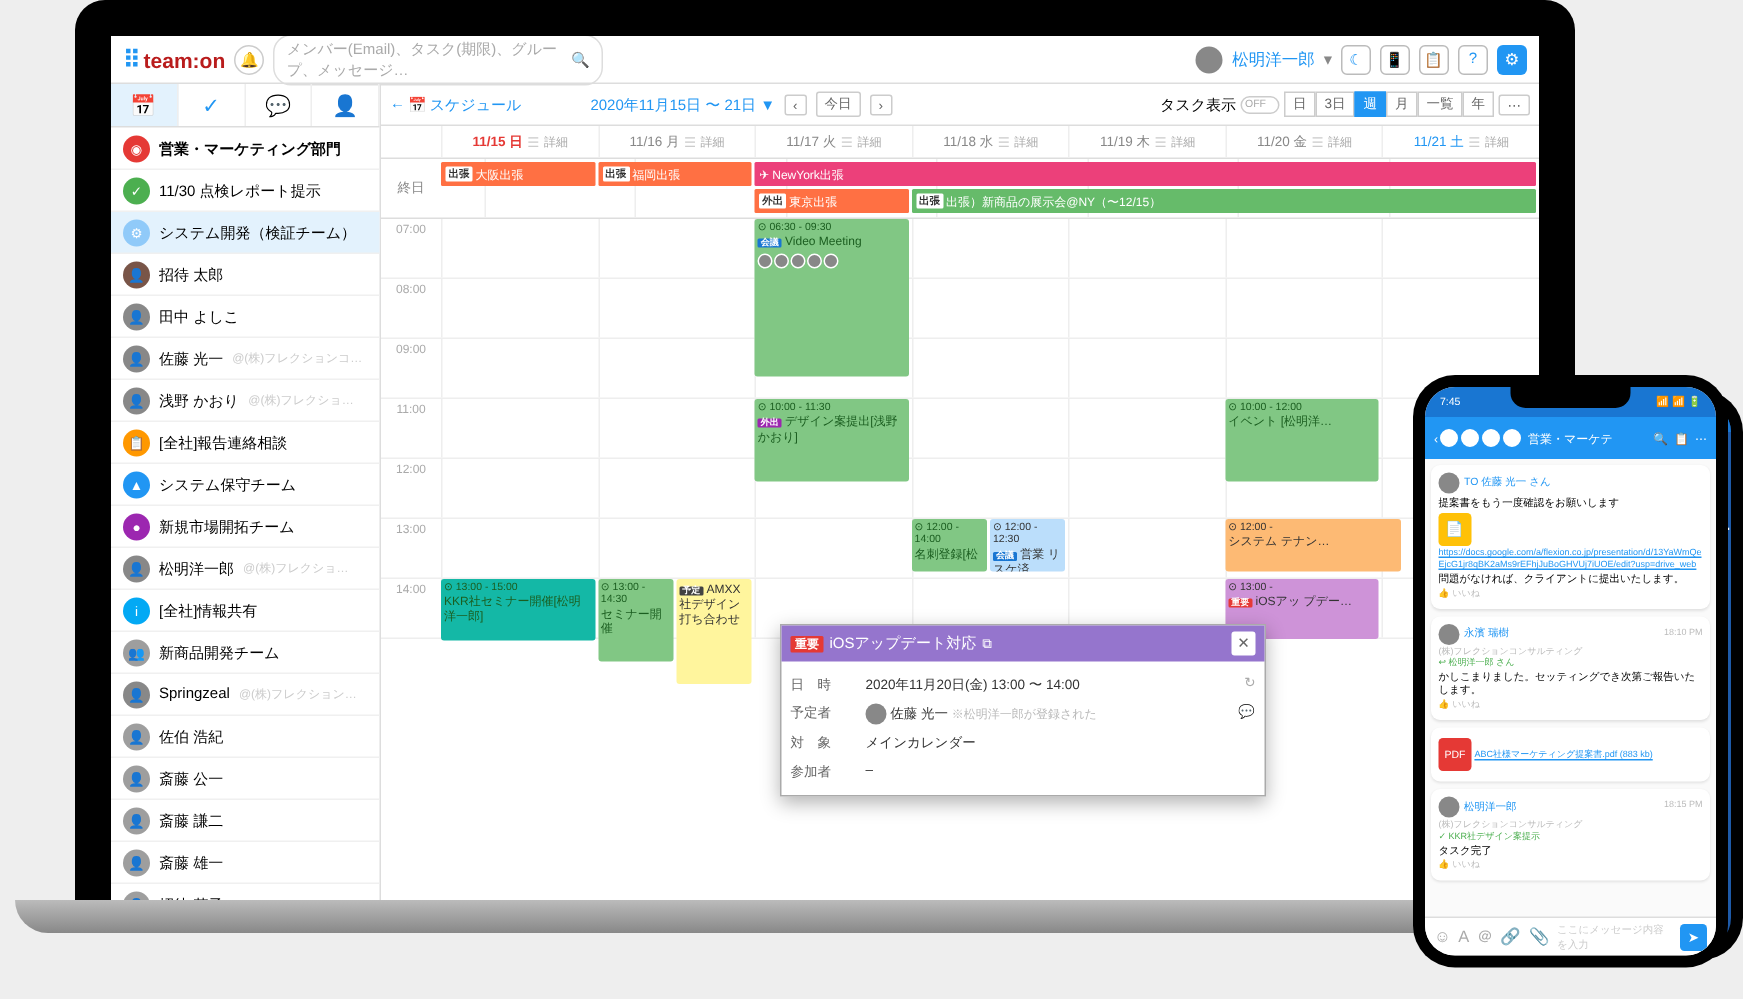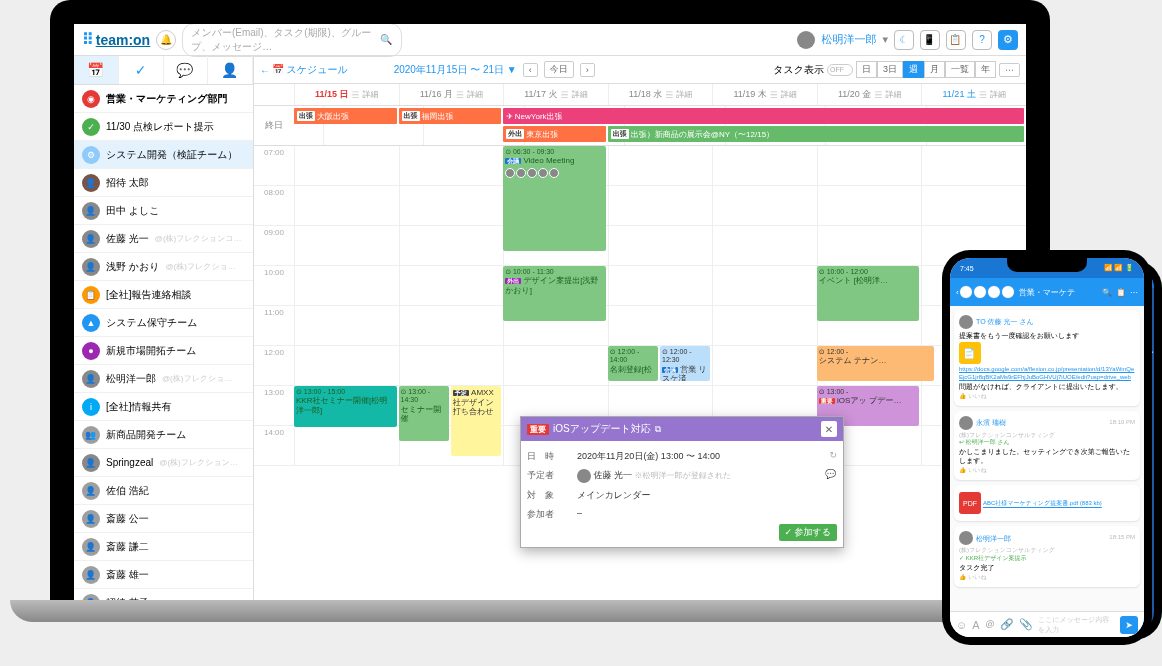--- a/index.html
+++ b/index.html
@@ -8,21 +8,21 @@
 
 .laptop { position:absolute; left:50px; top:0; width:1000px; height:630px; }
 .laptop-screen { width:100%; height:600px; background:#000; border-radius:20px 20px 0 0; padding:24px 24px 0; }
 .laptop-inner { width:100%; height:100%; background:#fff; overflow:hidden; font-size:11px; display:flex; flex-direction:column; }
 .laptop-base { width:1080px; height:22px; background:linear-gradient(#bbb,#888); margin-left:-40px; border-radius:0 0 30px 30px; }
 
 
 .header { height:32px; border-bottom:1px solid #ddd; display:flex; align-items:center; padding:0 8px; gap:6px; }
 .logo { display:flex; align-items:center; gap:2px; font-weight:bold; font-size:14px; }
 .logo-icon { color:#2196f3; font-size:16px; }
-.logo-text { color:#0369a1;text-decoration:underline; }
+.logo-text { color:#b91c1c; }
 .bell { width:20px; height:20px; border:1px solid #ccc; border-radius:50%; display:flex; align-items:center; justify-content:center; color:#999; font-size:10px; }
 .search { flex:1; display:flex; align-items:center; border:1px solid #ddd; border-radius:12px; padding:2px 8px; color:#aaa; font-size:10px; max-width:220px; }
 .search-icon { margin-left:auto; color:#888; }
 .hdr-right { margin-left:auto; display:flex; align-items:center; gap:6px; }
 .avatar { width:18px; height:18px; border-radius:50%; background:#888; }
 .hdr-user { color:#2196f3; font-size:11px; }
 .hdr-icon { width:20px; height:20px; border:1px solid #bbb; border-radius:4px; display:flex; align-items:center; justify-content:center; color:#2196f3; font-size:10px; }
 .hdr-gear { width:20px; height:20px; background:#2196f3; border-radius:4px; display:flex; align-items:center; justify-content:center; color:#fff; font-size:11px; }
 
 
@@ -364,30 +364,20 @@
                 <div class="hour-lbl">09:00</div>
                 <div class="hour-cell"></div>
                 <div class="hour-cell"></div>
                 <div class="hour-cell"></div>
                 <div class="hour-cell"></div>
                 <div class="hour-cell"></div>
                 <div class="hour-cell"></div>
                 <div class="hour-cell"></div>
               </div>
               <div class="hour-row">
-                <div class="hour-lbl">10:00</div>
-                <div class="hour-cell"></div>
-                <div class="hour-cell"></div>
-                <div class="hour-cell"></div>
-                <div class="hour-cell"></div>
-                <div class="hour-cell"></div>
-                <div class="hour-cell"></div>
-                <div class="hour-cell"></div>
-              </div>
-              <div class="hour-row">
                 <div class="hour-lbl">11:00</div>
                 <div class="hour-cell"></div>
                 <div class="hour-cell"></div>
                 <div class="hour-cell"></div>
                 <div class="hour-cell"></div>
                 <div class="hour-cell"></div>
                 <div class="hour-cell"></div>
                 <div class="hour-cell"></div>
               </div>
               <div class="hour-row">
@@ -467,21 +457,20 @@
         <span style="color:#2196f3">💬</span>
       </div>
       <div class="popup-row">
         <div class="popup-lbl">対　象</div>
         <div class="popup-val">メインカレンダー</div>
       </div>
       <div class="popup-row">
         <div class="popup-lbl">参加者</div>
         <div class="popup-val">–</div>
       </div>
-      <div style="text-align: right;"><span class="popup-btn">✓ 参加する</span></div>
     </div>
 </div>
 
 <div class="phone2">
   <div class="notch"></div>
   <div class="phone-inner" style="background:#1e5aa8;">
     <div class="phone-status">
         <span style="margin-left:auto">5:00</span>
       </div>
     <span class="phone2-txt">l.</span>

